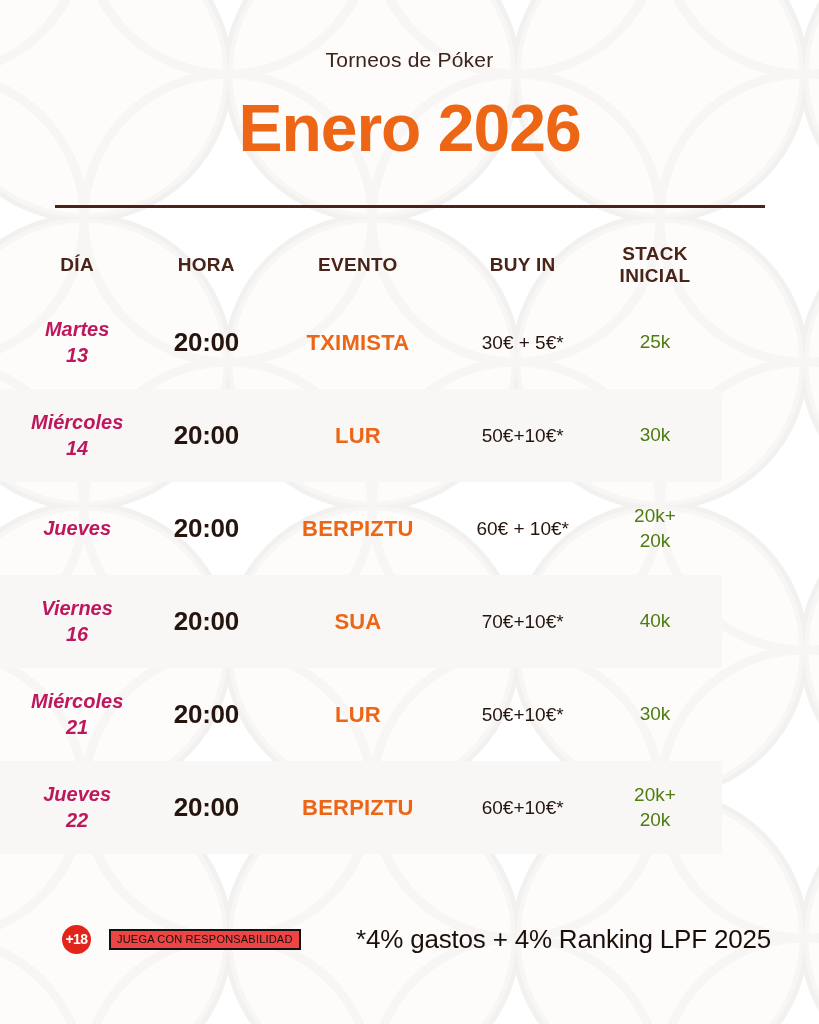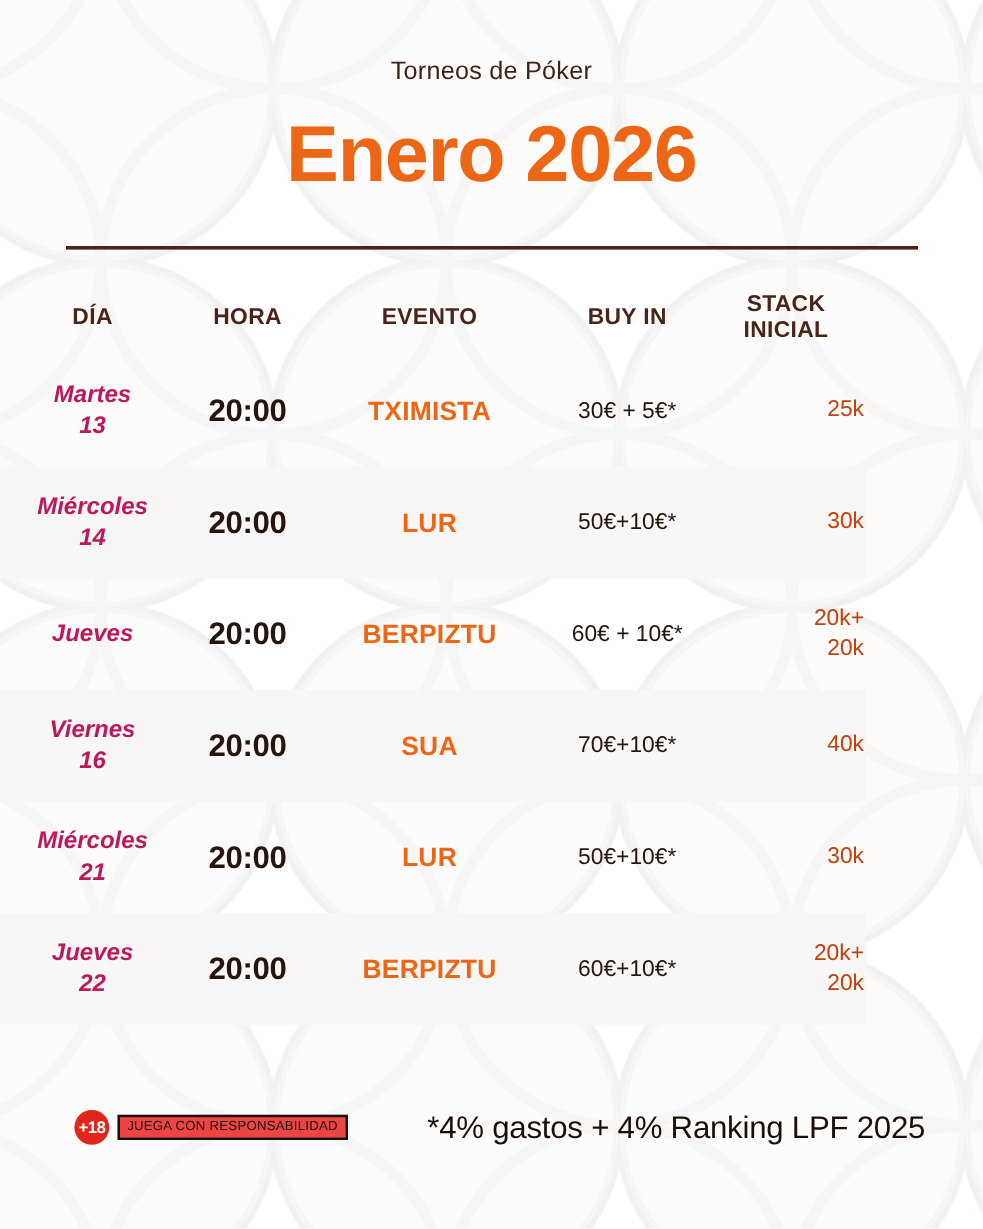--- a/index.html
+++ b/index.html
@@ -119,36 +119,35 @@
     letter-spacing: 0.2px;
   }
   .buyin {
     font-size: 19px;
     font-weight: 400;
     color: #26150e;
   }
   .stack {
     font-size: 19px;
     font-weight: 400;
-    color: #c2410c;
+    color: #4d7c0f;
     line-height: 1.3;
-    text-align: right;
   }
 
   
   .footer {
     flex: 1;
     display: flex;
     align-items: center;
     padding: 0 48px 0 62px;
   }
   .footer-left {
     display: flex;
     align-items: center;
-    gap: 7px;
+    gap: 18px;
   }
   .badge18 {
     width: 29px;
     height: 29px;
     border-radius: 50%;
     background: #e1251b;
     color: #ffffff;
     font-size: 14px;
     font-weight: 700;
     display: flex;

